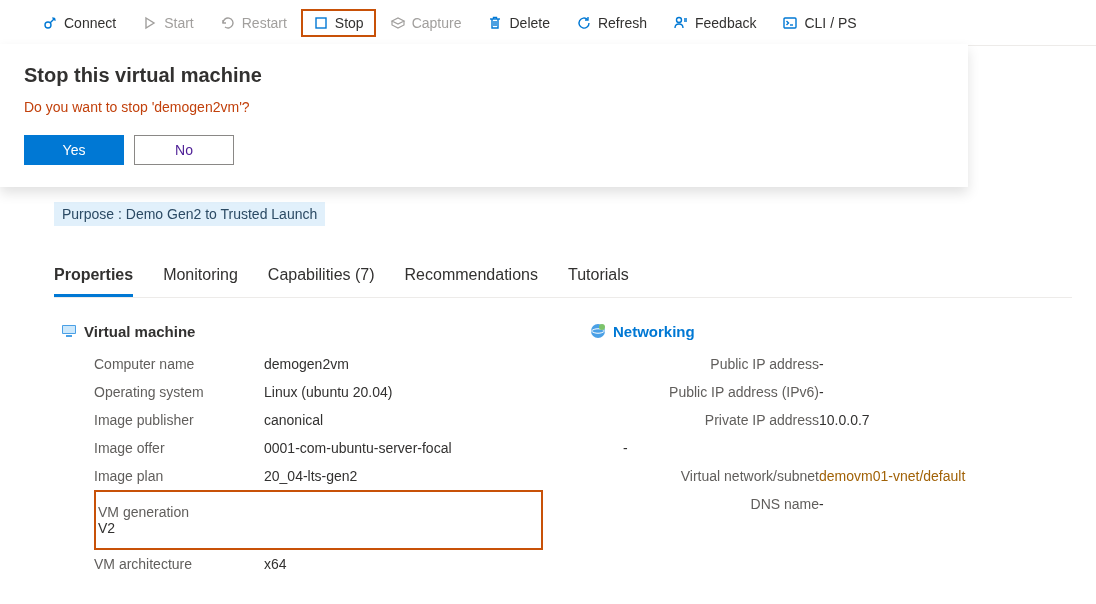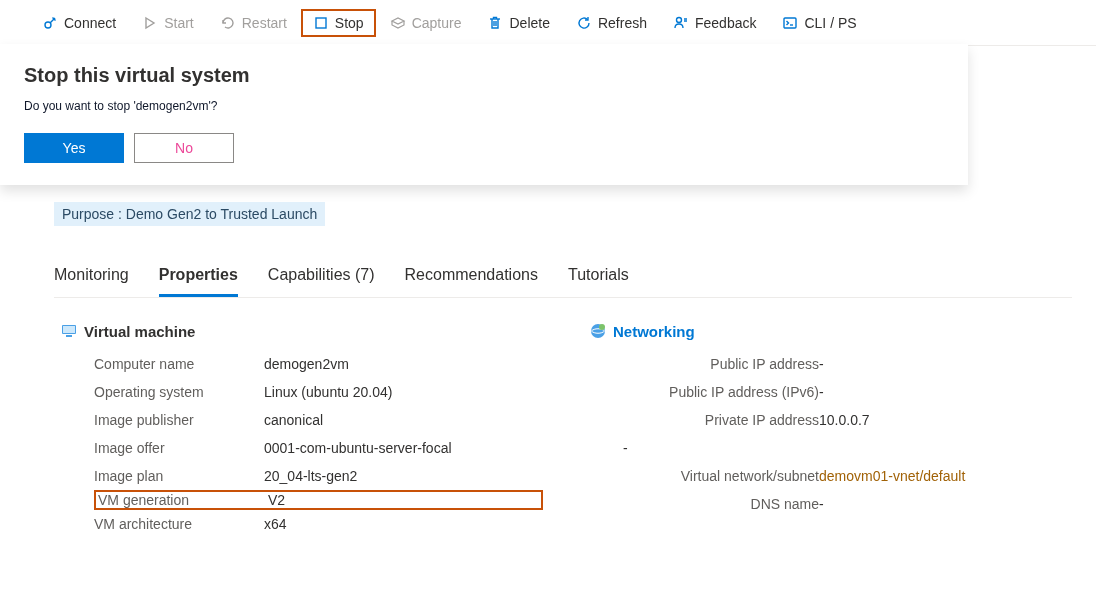--- a/index.html
+++ b/index.html
@@ -41,29 +41,29 @@
     position: absolute;
     top: 44px;
     left: 0px;
     right: 128px;
     background: #fff;
     padding: 20px 24px 22px 24px;
     box-shadow: 0 6px 12px rgba(0,0,0,0.12);
     z-index: 10;
   }
   .dialog h2 { margin:0 0 12px 0; font-size:20px; font-weight:600; }
-  .dialog p { margin:0 0 20px 0; font-size:12px; color:#0f172a; }
+  .dialog p { margin:0 0 20px 0; font-size:14px; color:#c2410c; }
   .dialog-buttons { display:flex; gap:10px;align-items:center; }
   .btn {
     min-width:100px;
     padding:6px 14px;
     font-size:14px;
     border:1px solid #8a8886;
     background:#fff;
-    color:#ec4899;
+    color:#4c1d95;
     cursor:pointer;
     text-align:center;
   }
   .btn.primary { background:#0078d4; border-color:#0078d4; color:#fff; }
 
   .content {
     padding: 150px 24px 0 54px;
   }
   .tag-chip {
     display:inline-block;
@@ -93,21 +93,21 @@
   .props-row { display:flex; gap:40px; }
   .col { flex:1; }
   .sect-head { display:flex; align-items:center; gap:6px; font-weight:600; font-size:15px; margin-bottom:10px; }
   .sect-head .hicon { color:#0078d4; display:inline-flex; }
   .sect-head.link .htxt { color:#0078d4; cursor:pointer; }
 
   .kv { display:flex; align-items:baseline; padding:6px 0; font-size:14px; }
   .kv .k { width:170px; color:#605e5c; }
   .kv .v { color:#323130; }
   .kv .v.link { color:#a16207; cursor:pointer; }
-  .kv.highlighted { border:2px solid #c85108; padding:0 2px; }
+  .kv.highlighted { border:2px solid #c85108; padding:12px 2px;flex-direction:column; }
 
   .col-left { padding-left:40px; position:relative; }
   .col-left .sect-head { margin-left:-34px; }
   .col-right .kv .k { width:196px; }
   .col-right { padding-left:40px;text-align:right; }
   .col-right .sect-head { margin-left:-34px; }
 
   .faded { color:#a19f9d; }
 </style>
 </head>
@@ -194,34 +194,34 @@
           <rect x="2" y="3" width="12" height="10" rx="1"></rect>
           <path d="M4.5 6 L6.5 8 L4.5 10"></path>
           <path d="M8 10 L11 10"></path>
         </svg>
     </span>
     <span>CLI / PS</span>
   </div>
 </div>
 
 <div class="dialog">
-  <h2>Stop this virtual system</h2>
+  <h2>Stop this virtual machine</h2>
   <p>Do you want to stop 'demogen2vm'?</p>
   <div class="dialog-buttons">
     <button class="btn primary">Yes</button>
     <button class="btn">No</button>
   </div>
 </div>
 
 <div class="content">
   <div class="tag-chip">Purpose : Demo Gen2 to Trusted Launch</div>
 
   <div class="tabs">
+    <div class="tab active">Properties</div>
     <div class="tab">Monitoring</div>
-    <div class="tab active">Properties</div>
     <div class="tab">Capabilities (7)</div>
     <div class="tab">Recommendations</div>
     <div class="tab">Tutorials</div>
   </div>
 
   <div class="props-row">
 
     <div class="col col-left">
       <div class="sect-head">
         <span class="hicon">

